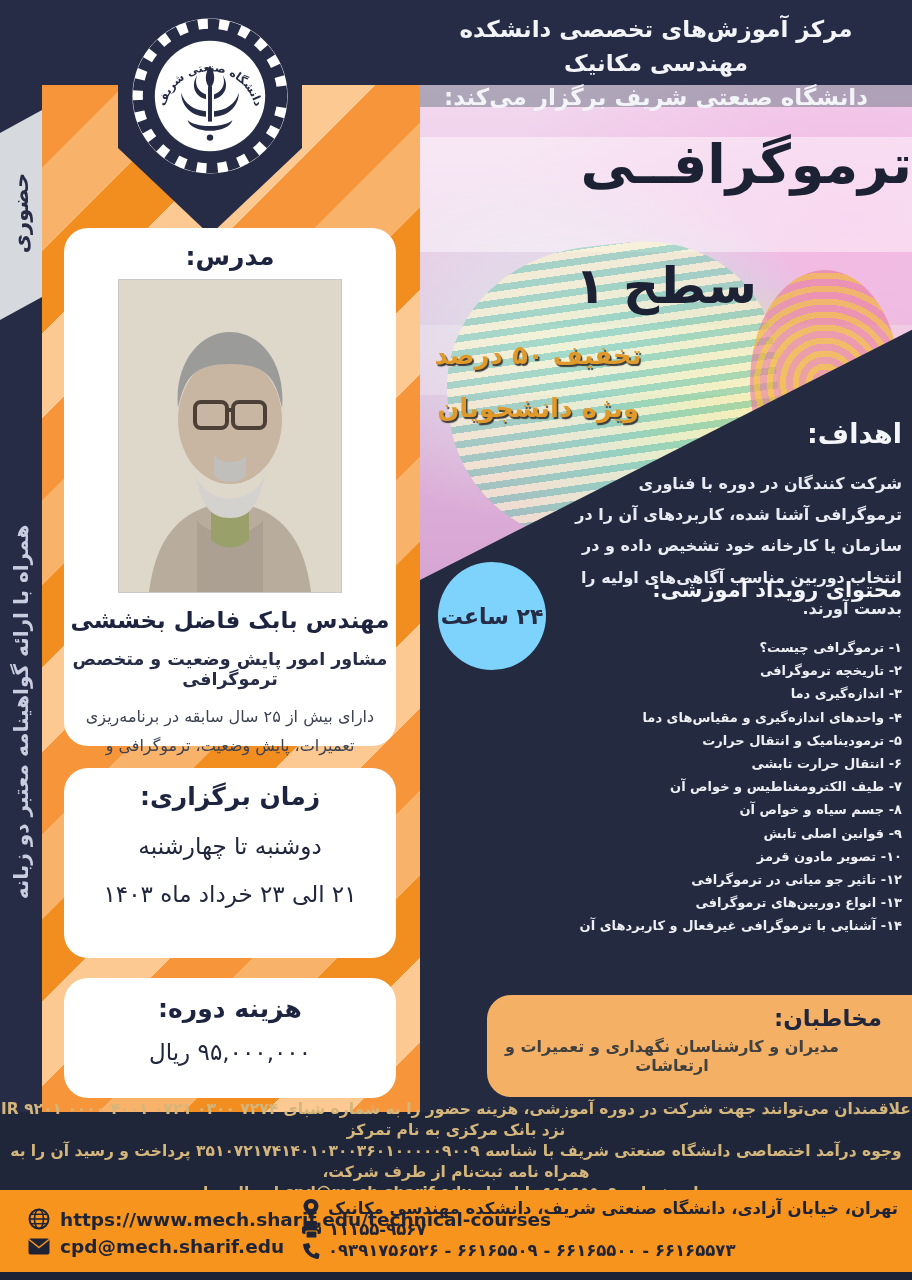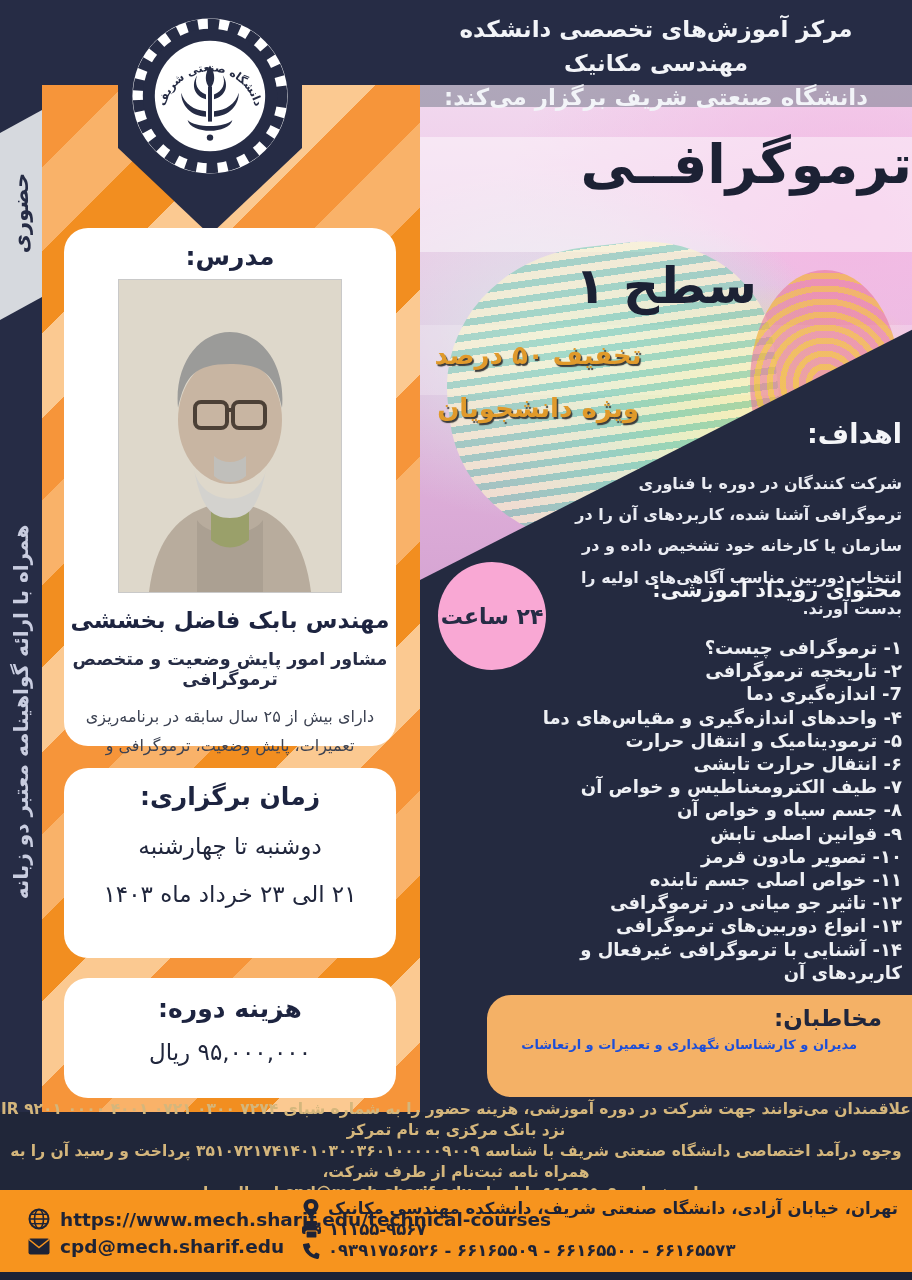--- a/index.html
+++ b/index.html
@@ -56,29 +56,29 @@
   .inst-title{font-size:17.5px;font-weight:700;color:#262c45;margin-top:16px;}
   .inst-bio{font-size:16px;color:#3c4252;margin:14px 18px 0;line-height:1.8;}
   .card-schedule{top:768px;height:190px;}
   .sched-line{font-size:23px;color:#20263c;margin-top:22px;}
   .card-cost{top:978px;height:120px;}
   .cost-amount{font-size:23px;color:#20263c;margin-top:16px;}
   
   .goals-heading{position:absolute;right:10px;top:418px;font-size:27px;font-weight:700;color:#f4f5f8;z-index:6;}
   .goals-text{position:absolute;right:10px;top:468px;width:352px;text-align:right;font-size:16px;line-height:1.95;
     color:#e9ebf2;font-weight:700;z-index:6;}
-  .badge-24{position:absolute;left:438px;top:562px;width:108px;height:108px;border-radius:50%;background:#f9a8d4;
+  .badge-24{position:absolute;left:438px;top:562px;width:108px;height:108px;border-radius:50%;background:#7dd3fc;
     display:flex;align-items:center;justify-content:center;font-size:22px;font-weight:700;color:#262c45;z-index:6;}
   .content-heading{position:absolute;right:10px;top:578px;font-size:21px;font-weight:700;color:#f4f5f8;z-index:6;}
   .content-list{position:absolute;right:10px;top:636px;width:360px;text-align:right;z-index:6;}
-  .ci{font-size:18px;line-height:23.2px;color:#eef0f4;font-weight:700;}
+  .ci{font-size:13px;line-height:23.2px;color:#eef0f4;font-weight:700;}
   .audience-box{position:absolute;right:0;top:995px;width:425px;height:102px;background:#f4b166;
     border-radius:24px 0 0 24px;z-index:6;}
   .audience-heading{font-size:23px;font-weight:700;color:#20263c;text-align:right;padding:10px 0 0 0;margin-right:30px;}
-  .audience-text{font-size:13px;font-weight:700;color:#1d4ed8;text-align:right;margin:6px 55px 0 0;}
+  .audience-text{font-size:16px;font-weight:700;color:#404040;text-align:center;margin:6px 55px 0 0;}
   
   .payment{position:absolute;left:0;top:1112px;width:912px;height:78px;background:#202639;z-index:7;
     display:flex;flex-direction:column;justify-content:center;}
   .pay-line{text-align:center;font-size:15.5px;line-height:21px;font-weight:700;color:#d4b67c;}
   
   .footer{position:absolute;left:0;top:1190px;width:912px;height:82px;background:#f7941e;z-index:7;color:#1e2336;}
   .footer-bottom-bar{position:absolute;left:0;top:1272px;width:912px;height:8px;background:#1d2336;z-index:7;}
   .f-right{position:absolute;right:14px;top:6px;text-align:right;}
   .f-row{display:flex;align-items:center;justify-content:flex-end;gap:8px;margin-top:2px;font-weight:700;font-size:16.5px;}
   .f-left{position:absolute;left:28px;top:12px;direction:ltr;text-align:left;}
@@ -164,29 +164,28 @@
 
   <div class="goals-heading">اهداف:</div>
   <div class="goals-text">شرکت کنندگان در دوره با فناوری ترموگرافی آشنا شده، کاربردهای آن را در سازمان یا کارخانه خود تشخیص داده و در انتخاب دوربین مناسب آگاهی‌های اولیه را بدست آورند.</div>
 
   <div class="badge-24">۲۴ ساعت</div>
 
   <div class="content-heading">محتوای رویداد آموزشی:</div>
   <div class="content-list">
     <div class="ci">۱- ترموگرافی چیست؟</div>
     <div class="ci">۲- تاریخچه ترموگرافی</div>
-    <div class="ci">7- اندازه‌گیری دما</div>
+    <div class="ci">۳- اندازه‌گیری دما</div>
     <div class="ci">۴- واحدهای اندازه‌گیری و مقیاس‌های دما</div>
     <div class="ci">۵- ترمودینامیک و انتقال حرارت</div>
     <div class="ci">۶- انتقال حرارت تابشی</div>
     <div class="ci">۷- طیف الکترومغناطیس و خواص آن</div>
     <div class="ci">۸- جسم سیاه و خواص آن</div>
     <div class="ci">۹- قوانین اصلی تابش</div>
     <div class="ci">۱۰- تصویر مادون قرمز</div>
-    <div class="ci">۱۱- خواص اصلی جسم تابنده</div>
     <div class="ci">۱۲- تاثیر جو میانی در ترموگرافی</div>
     <div class="ci">۱۳- انواع دوربین‌های ترموگرافی</div>
     <div class="ci">۱۴- آشنایی با ترموگرافی غیرفعال و کاربردهای آن</div>
   </div>
 
   <div class="card card-schedule">
     <div class="card-heading">زمان برگزاری:</div>
     <div class="sched-line">دوشنبه تا چهارشنبه</div>
     <div class="sched-line">۲۱ الی ۲۳ خرداد ماه ۱۴۰۳</div>
   </div>

